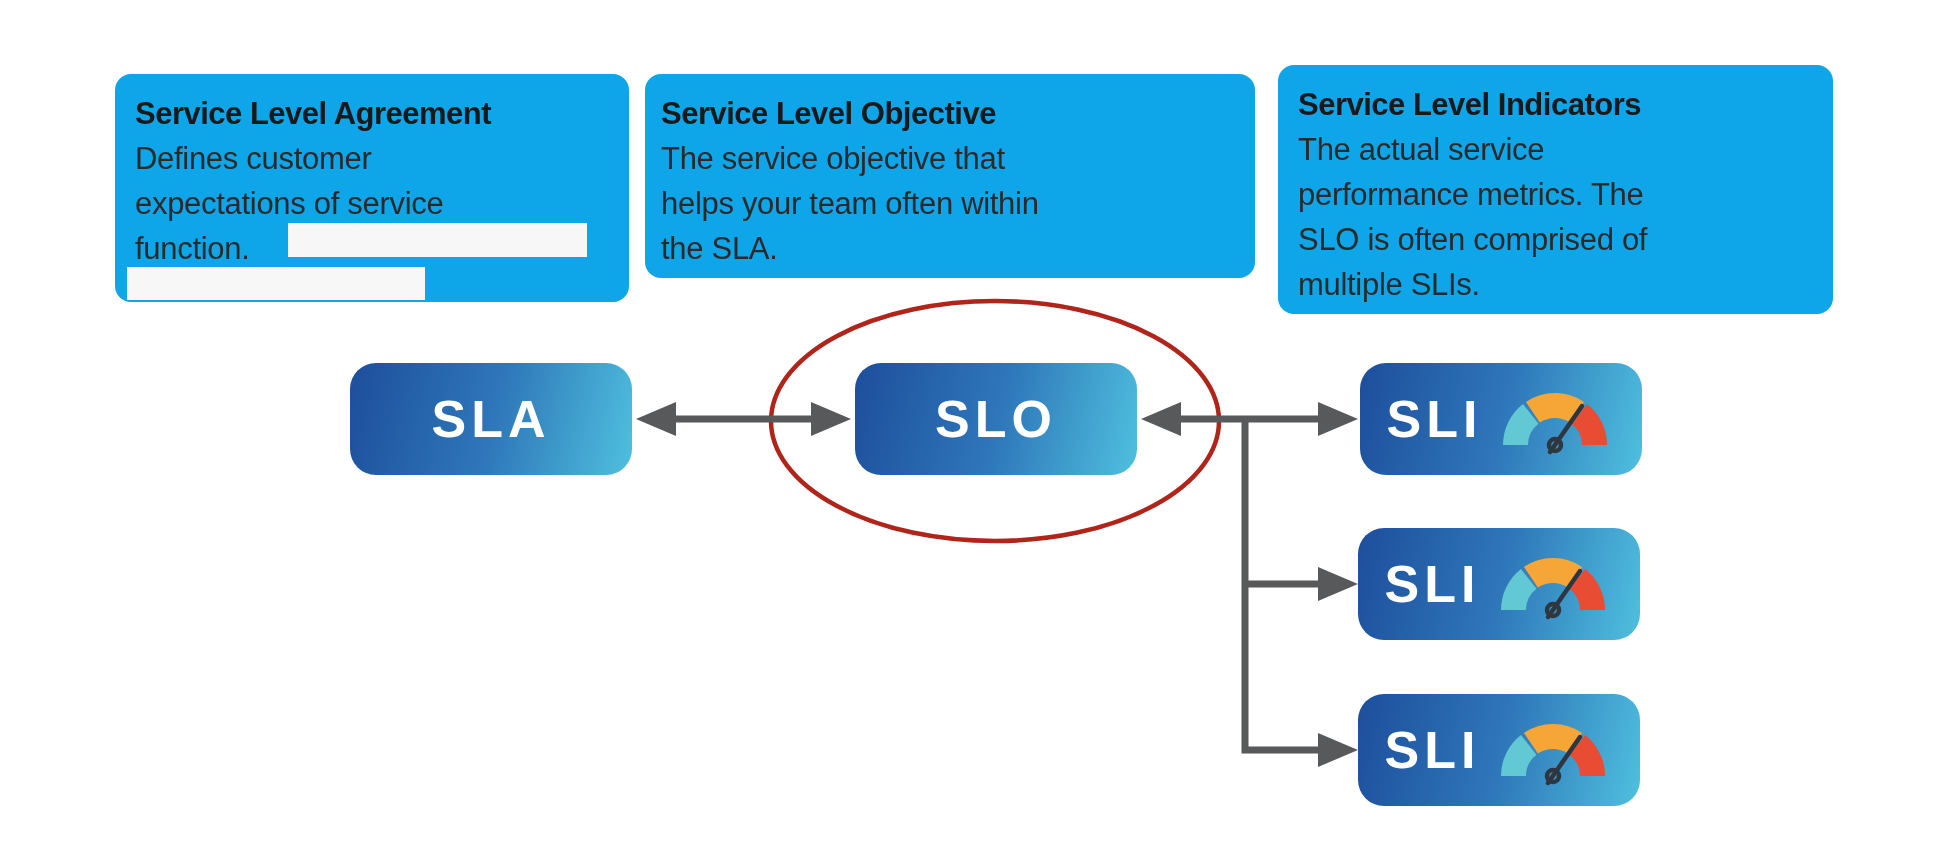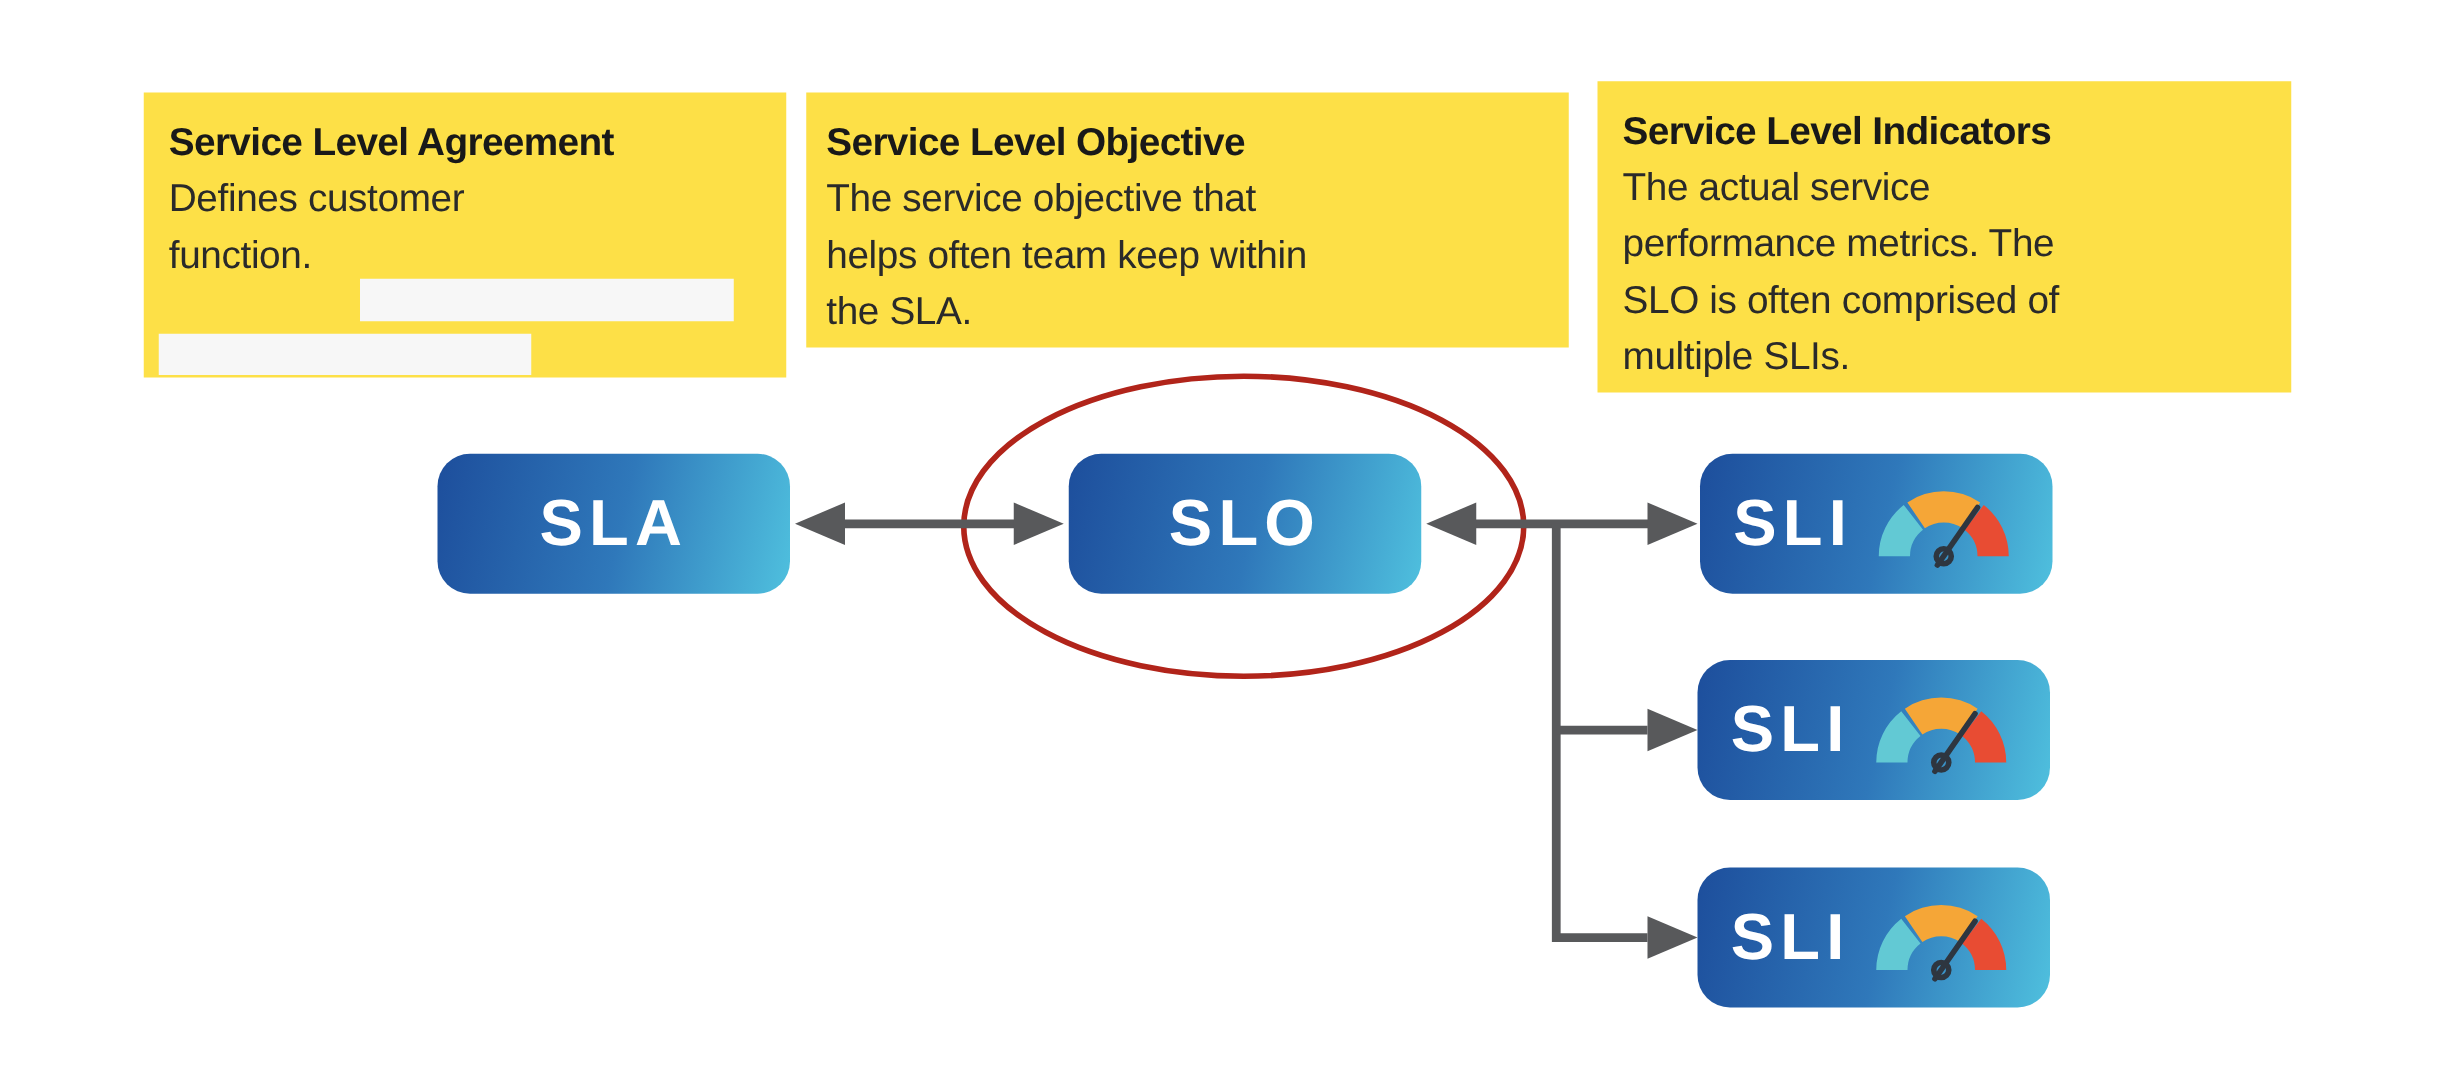--- a/index.html
+++ b/index.html
@@ -1,21 +1,21 @@
 <!DOCTYPE html>
 <html><head>
 <meta charset="utf-8">
 <style>
   html,body{margin:0;padding:0;background:#ffffff;}
   #canvas{
     position:relative;width:1960px;height:862px;background:#ffffff;overflow:hidden;
     font-family:"Liberation Sans",sans-serif;
   }
   .card{
-    position:absolute;background:#fde047;box-sizing:border-box;padding:17px 20px;
+    position:absolute;background:#0ea5e9;box-sizing:border-box;padding:17px 20px;border-radius:16px;
   }
   .card-title{
     font-size:31px;font-weight:bold;color:#191919;line-height:45px;letter-spacing:-0.5px;
     white-space:nowrap;
   }
   .card-line{
     font-size:31px;color:#2a2a2a;line-height:45px;letter-spacing:-0.3px;white-space:nowrap;
   }
   .redact{position:absolute;background:#f7f7f7;}
   .node{
@@ -30,29 +30,30 @@
   #connector-layer{position:absolute;left:0;top:0;z-index:5;pointer-events:none;}
 </style>
 </head>
 <body>
 
 <div id="canvas">
 
   <div class="card" style="left:115px;top:74px;width:514px;height:228px;">
     <div class="card-title">Service Level Agreement</div>
     <div class="card-line">Defines customer</div>
+    <div class="card-line">expectations of service</div>
     <div class="card-line">function.</div>
     <div class="redact" style="left:173px;top:149px;width:299px;height:34px;"></div>
     <div class="redact" style="left:12px;top:193px;width:298px;height:33px;"></div>
   </div>
 
   <div class="card" style="left:645px;top:74px;width:610px;height:204px;padding-left:16px;">
     <div class="card-title">Service Level Objective</div>
     <div class="card-line">The service objective that</div>
-    <div class="card-line">helps often team keep within</div>
+    <div class="card-line">helps your team often within</div>
     <div class="card-line">the SLA.</div>
   </div>
 
   <div class="card" style="left:1278px;top:65px;width:555px;height:249px;">
     <div class="card-title">Service Level Indicators</div>
     <div class="card-line">The actual service</div>
     <div class="card-line">performance metrics. The</div>
     <div class="card-line">SLO is often comprised of</div>
     <div class="card-line">multiple SLIs.</div>
   </div>

